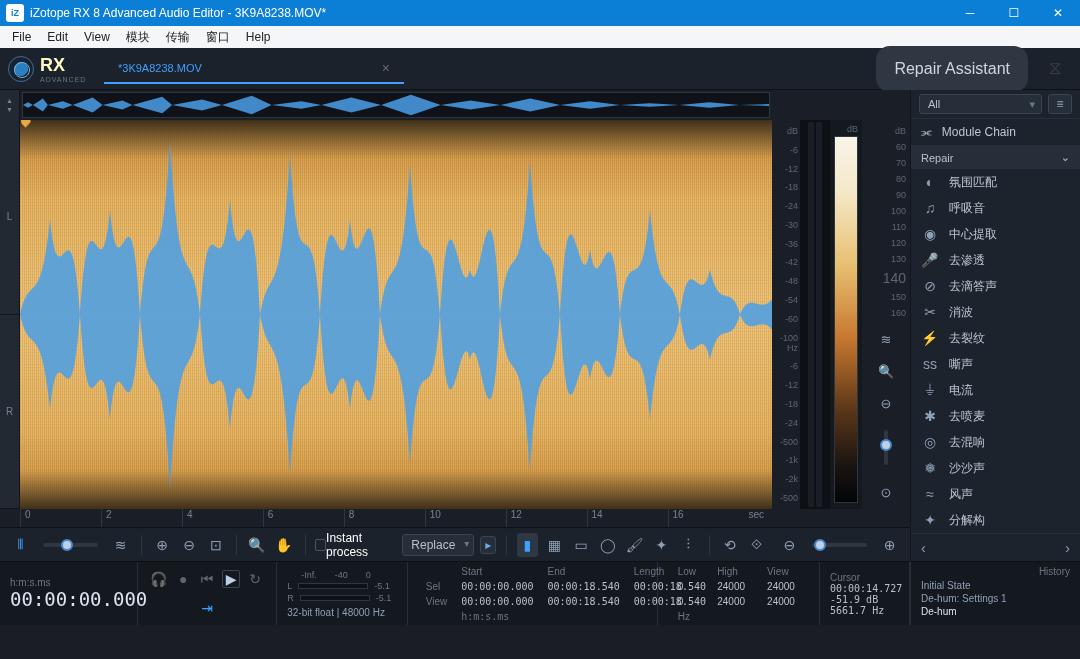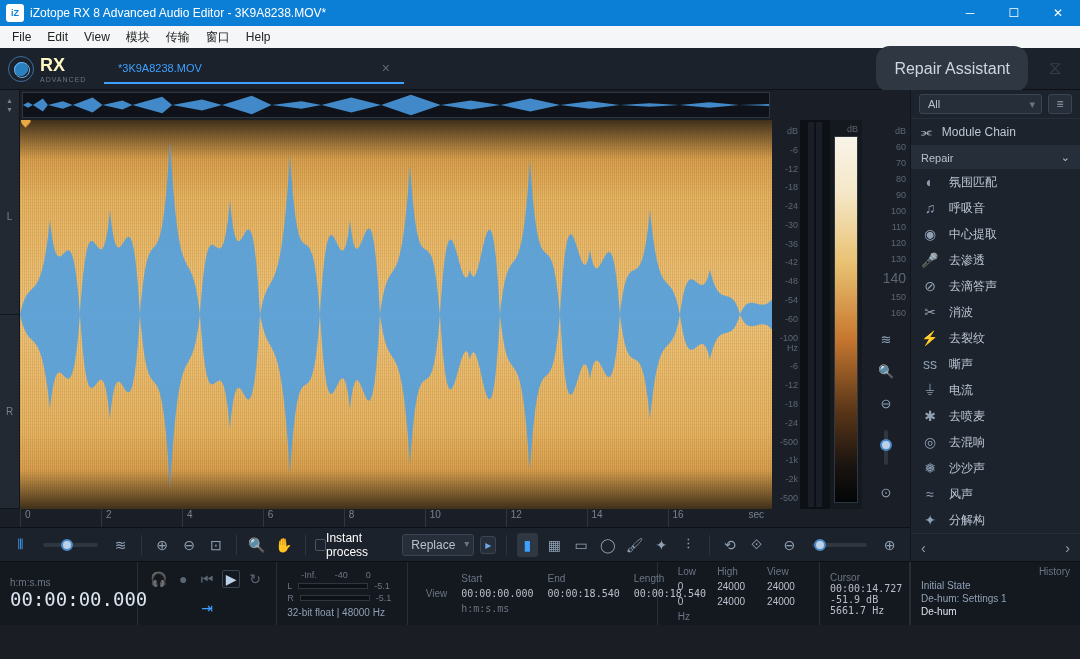--- a/index.html
+++ b/index.html
@@ -413,20 +413,26 @@
     <div class="cell sel-info">
       <table>
         <tbody>
             <tr>
               <th></th>
               <th>Start</th>
               <th>End</th>
               <th>Length</th>
             </tr>
         <tr>
+              <th>Sel</th>
+              <td>00:00:00.000</td>
+              <td>00:00:18.540</td>
+              <td>00:00:18.540</td>
+            </tr>
+        <tr>
               <th>View</th>
               <td>00:00:00.000</td>
               <td>00:00:18.540</td>
               <td>00:00:18.540</td>
             </tr>
         <tr>
               <th></th>
               <td colspan="3" style="color:#6b7684">h:m:s.ms</td>
             </tr>
       </tbody>

